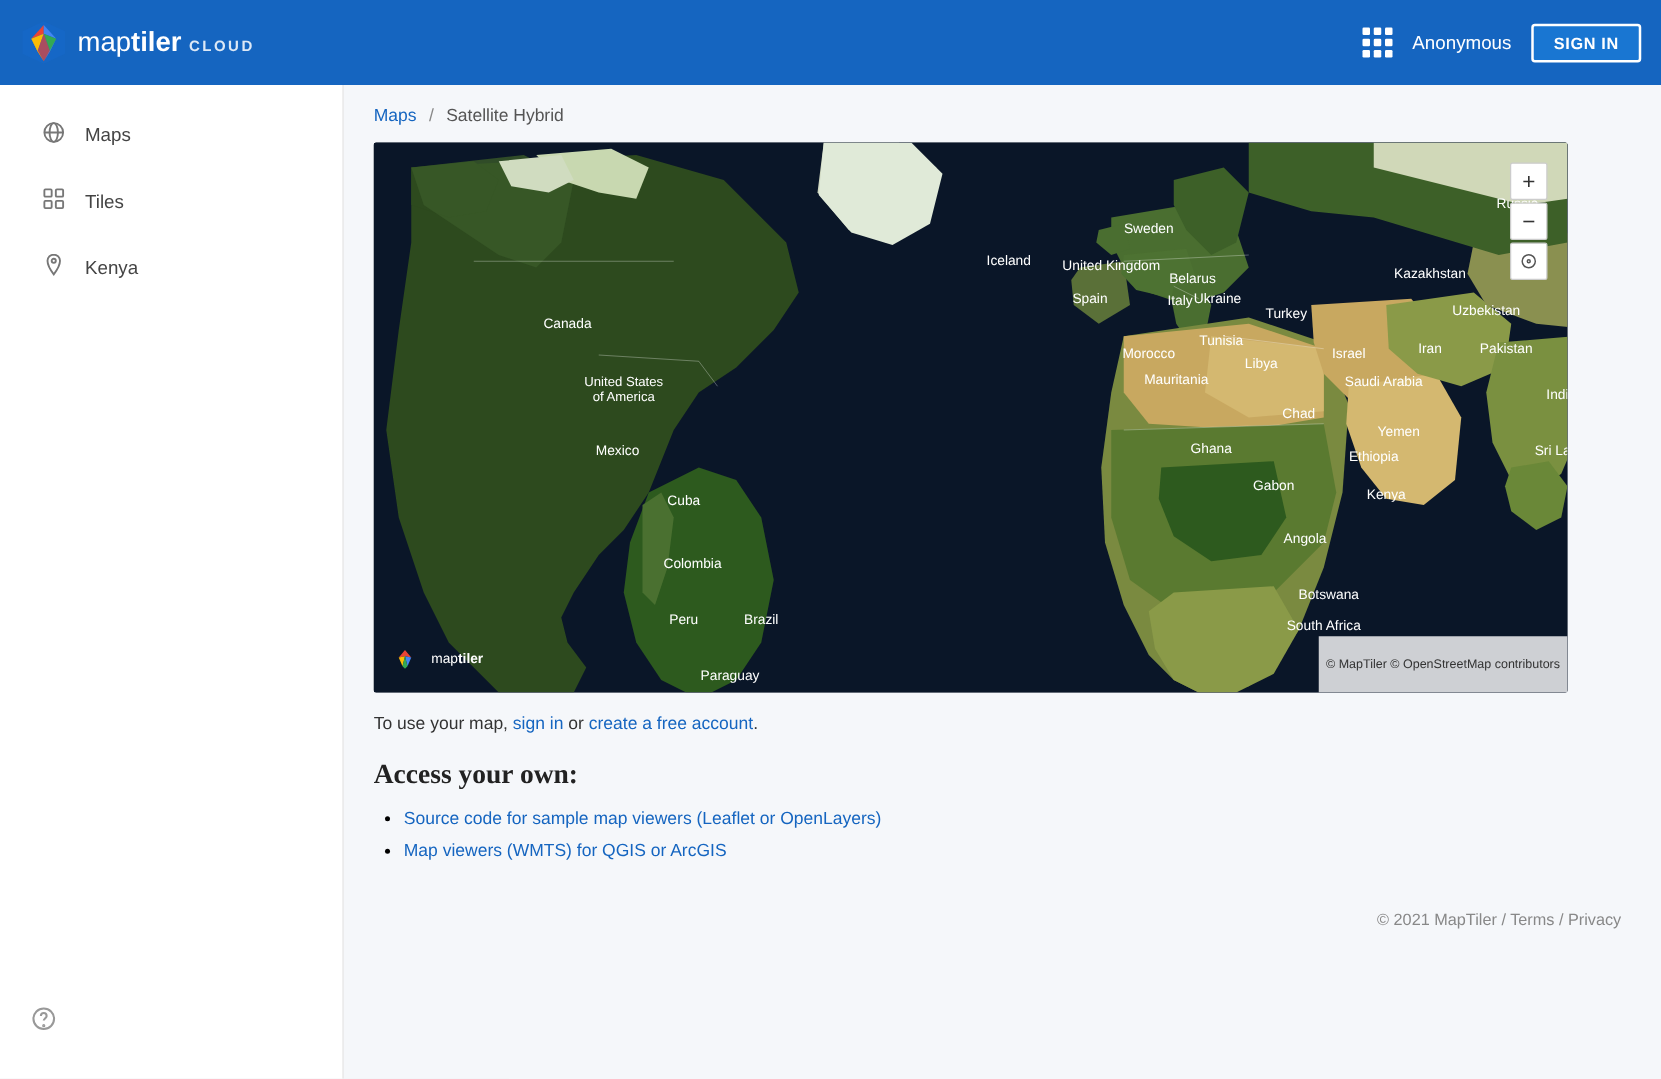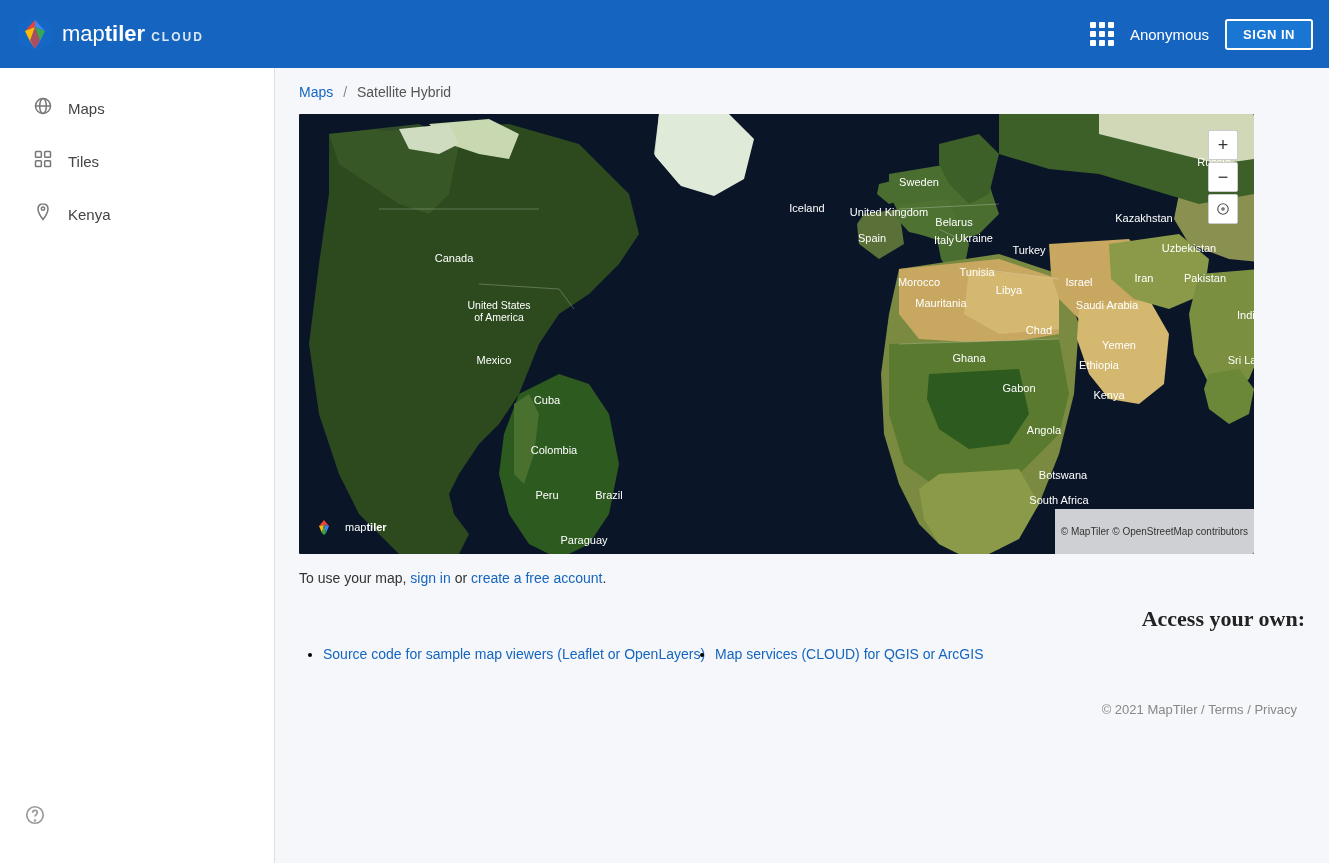--- a/index.html
+++ b/index.html
@@ -230,28 +230,29 @@
       color: #1565c0;
       text-decoration: none;
     }
 
     .access-title {
       font-size: 22px;
       font-weight: 700;
       color: #222;
       margin-bottom: 14px;
       font-family: Georgia, serif;
-      text-align: right;
     }
 
     .access-list {
       list-style: disc;
       padding-left: 24px;
       display: flex;
+      flex-direction: column;
       gap: 10px;
+      justify-content: center;
     }
     .access-list li {
       font-size: 14px;
     }
     .access-list li a {
       color: #1565c0;
       text-decoration: none;
     }
 
     
@@ -555,21 +556,21 @@
       <span> or </span>
       <a href="#">create a free account</a><span>.</span>
     </p>
 
     <h2 class="access-title">Access your own:</h2>
     <ul class="access-list">
       <li>
         <a href="#">Source code for sample map viewers (Leaflet or OpenLayers)</a>
       </li>
       <li>
-        <a href="#">Map services (CLOUD) for QGIS or ArcGIS</a>
+        <a href="#">Map viewers (WMTS) for QGIS or ArcGIS</a>
       </li>
     </ul>
 
     <div class="content-footer">
       <span>© 2021 MapTiler</span>
       <span>/</span>
       <a href="#">Terms</a>
       <span> / </span>
       <a href="#">Privacy</a>
     </div>

